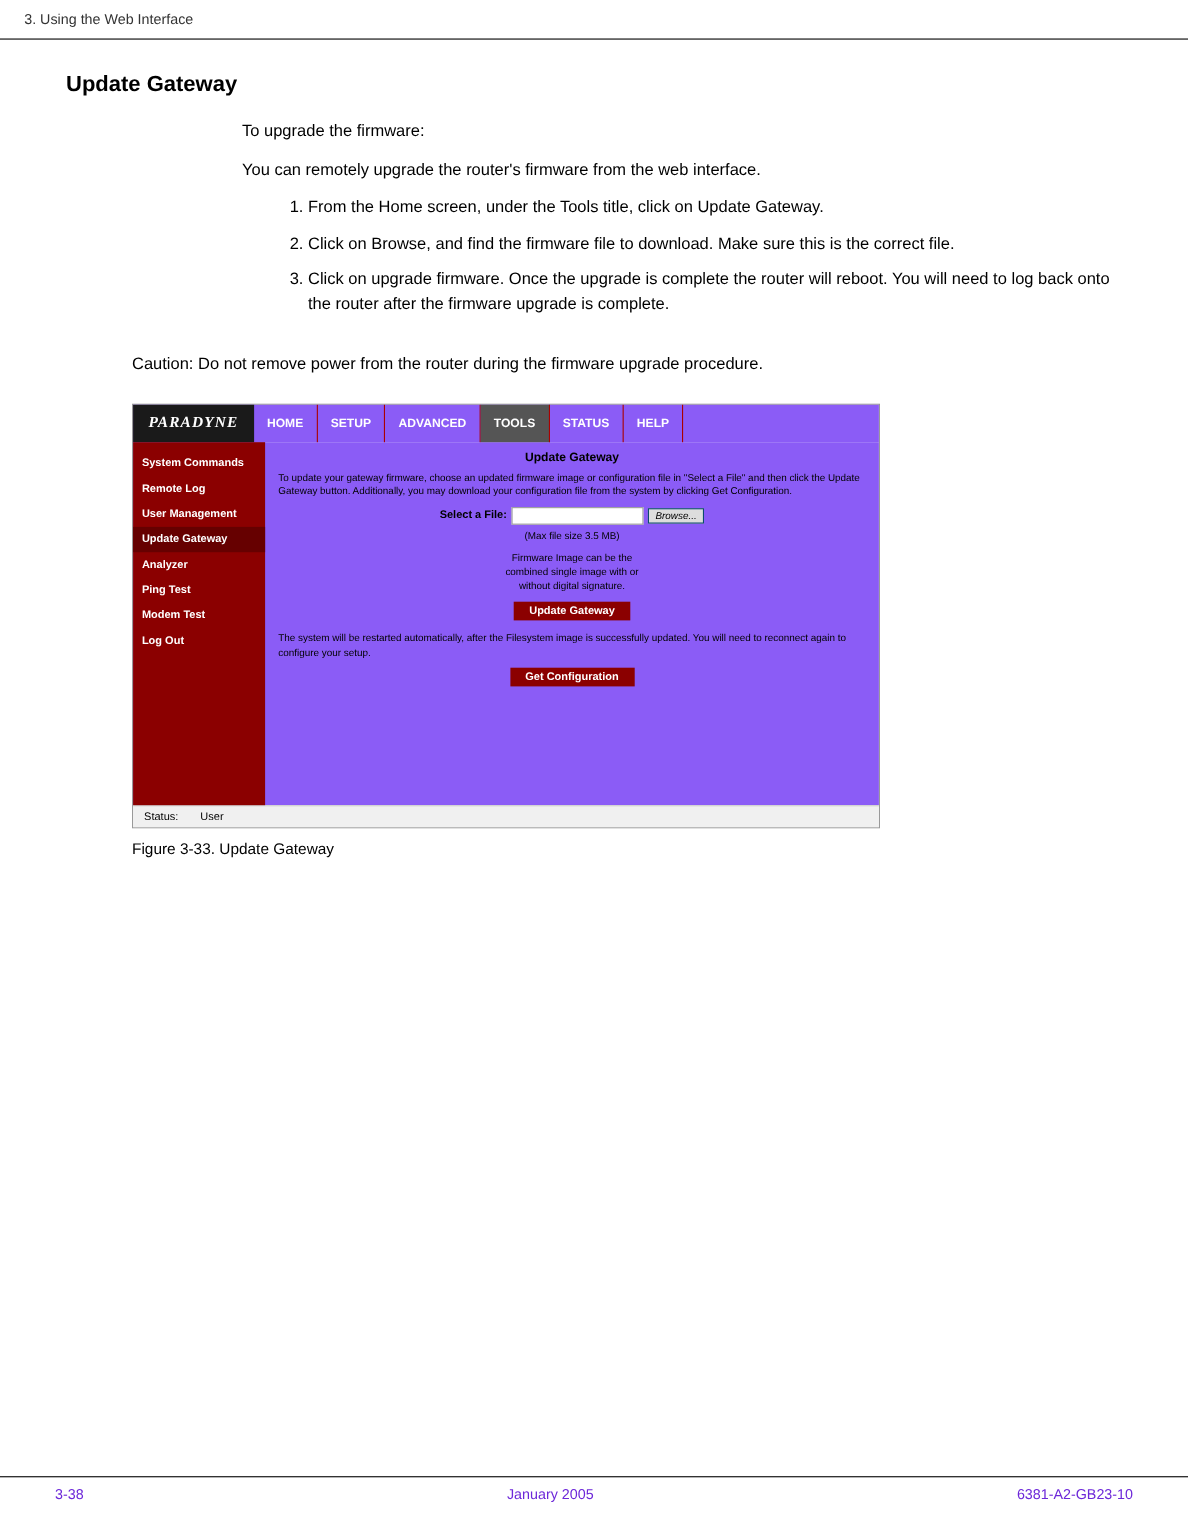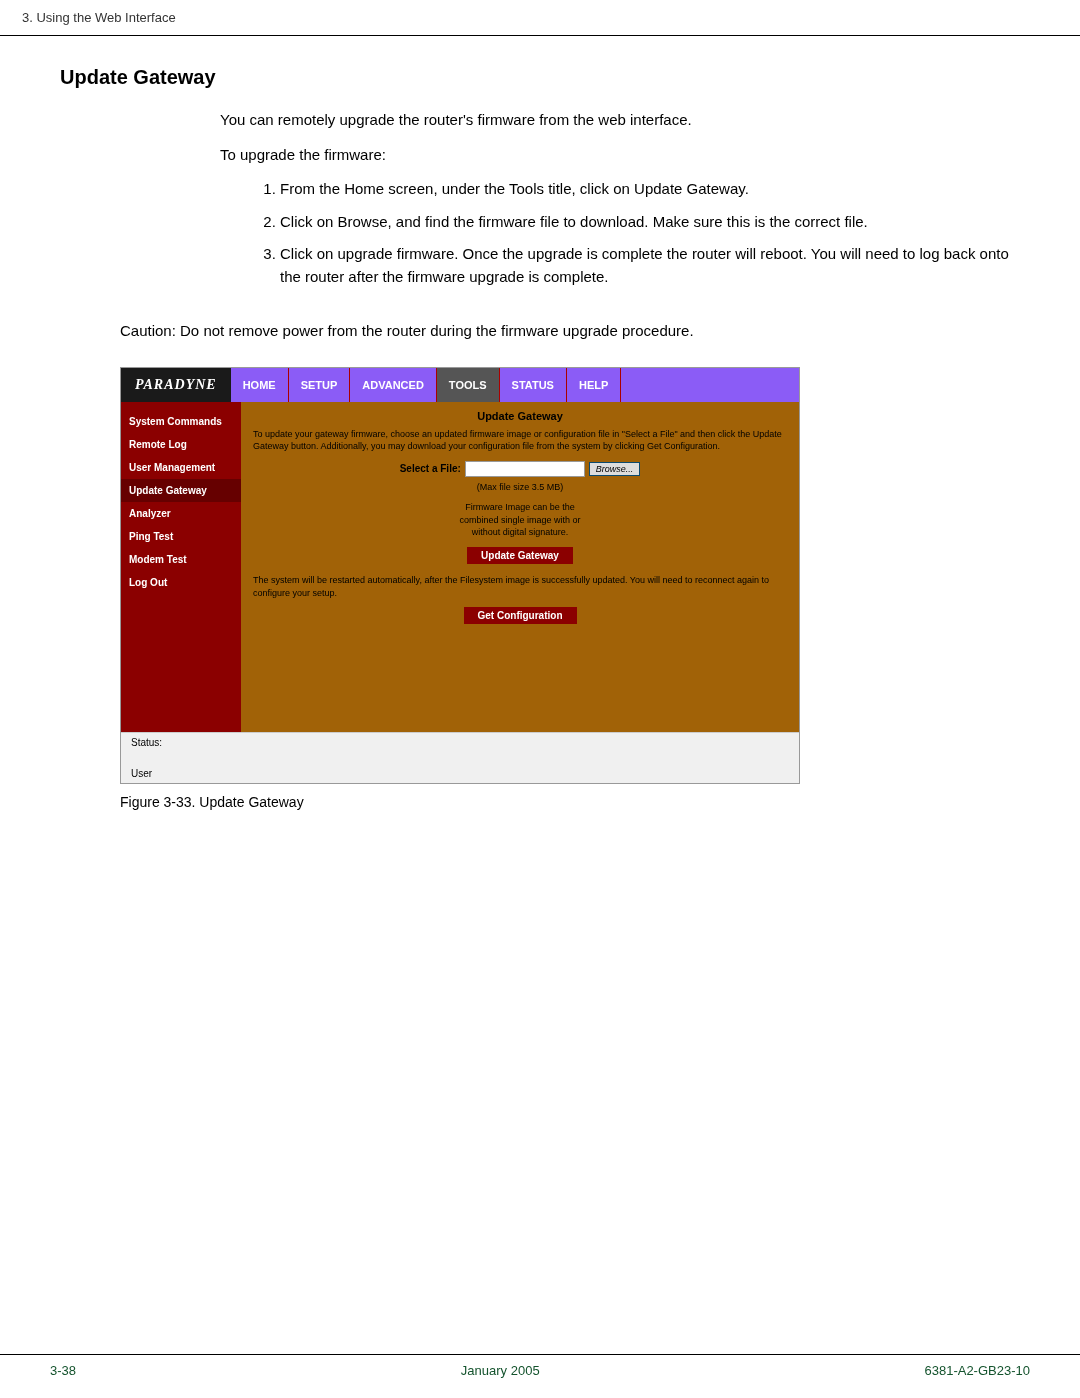--- a/index.html
+++ b/index.html
@@ -128,21 +128,21 @@
       text-transform: uppercase;
       border-right: 1px solid #a00;
     }
     .router-nav-item.active {
       background: #555;
     }
 
     
     .router-body {
       display: flex;
-      background: #a16207;
+      background: #8b5cf6;
     }
 
     
     .router-sidebar {
       width: 120px;
       background: #8b0000;
       padding: 8px 0;
       min-height: 330px;
     }
     .sidebar-item {
@@ -237,58 +237,57 @@
     }
 
     
     .router-status-bar {
       border-top: 1px solid #ccc;
       background: #f0f0f0;
       padding: 4px 10px;
       font-size: 10px;
       display: flex;
       gap: 20px;
-      flex-direction: column;
     }
 
     
     .figure-caption {
       font-size: 14px;
       margin-top: 10px;
       margin-bottom: 30px;
     }
 
     
     .page-footer {
       position: absolute;
       bottom: 20px;
       left: 0;
       right: 0;
       display: flex;
       justify-content: space-between;
-      padding: 0 50px;
+      padding: 12px 50px;
       font-size: 13px;
-      color: #14532d;
+      color: #6d28d9;
       border-top: 1px solid #000;
       padding-top: 8px;
     }
   </style>
 </head>
 <body>
 
 <div class="page-header">
   <span>3. Using the Web Interface</span>
 </div>
 
 <div class="main-content">
 
   <div class="section-title">Update Gateway</div>
 
+  <p class="body-text">To upgrade the firmware:</p>
   <p class="body-text">You can remotely upgrade the router's firmware from the web interface.</p>
-  <p class="body-text">To upgrade the firmware:</p>
 
 
   <ol class="numbered-list">
     <li><span>From the Home screen, under the Tools title, click on Update Gateway.</span></li>
     <li><span>Click on Browse, and find the firmware file to download. Make sure this is the correct file.</span></li>
     <li><span>Click on upgrade firmware. Once the upgrade is complete the router will reboot. You will need to log back onto the router after the firmware upgrade is complete.</span></li>
   </ol>
 
   <p class="warn-text">Caution: Do not remove power from the router during the firmware upgrade procedure.</p>
 

